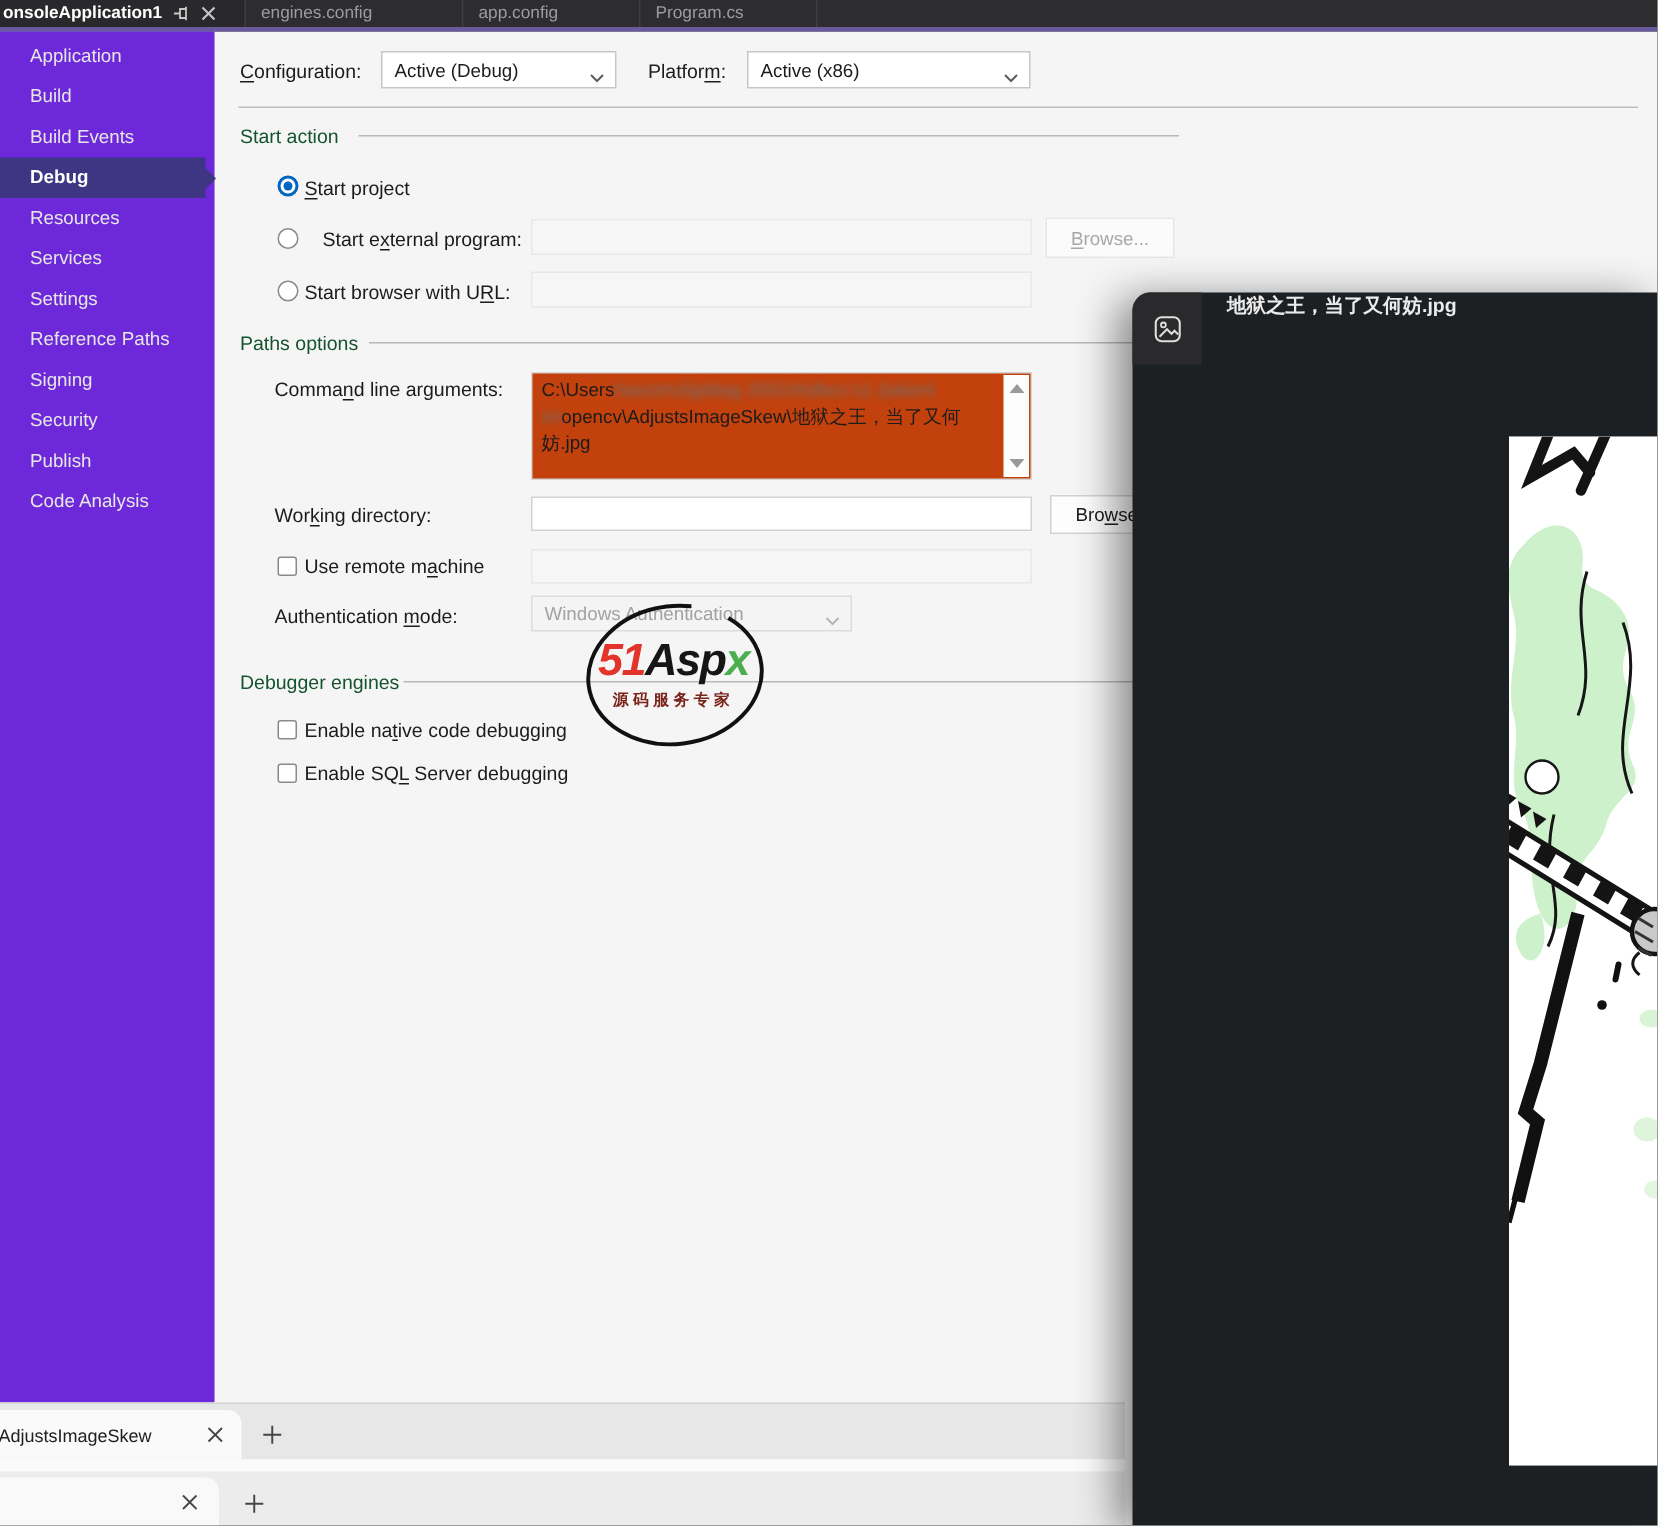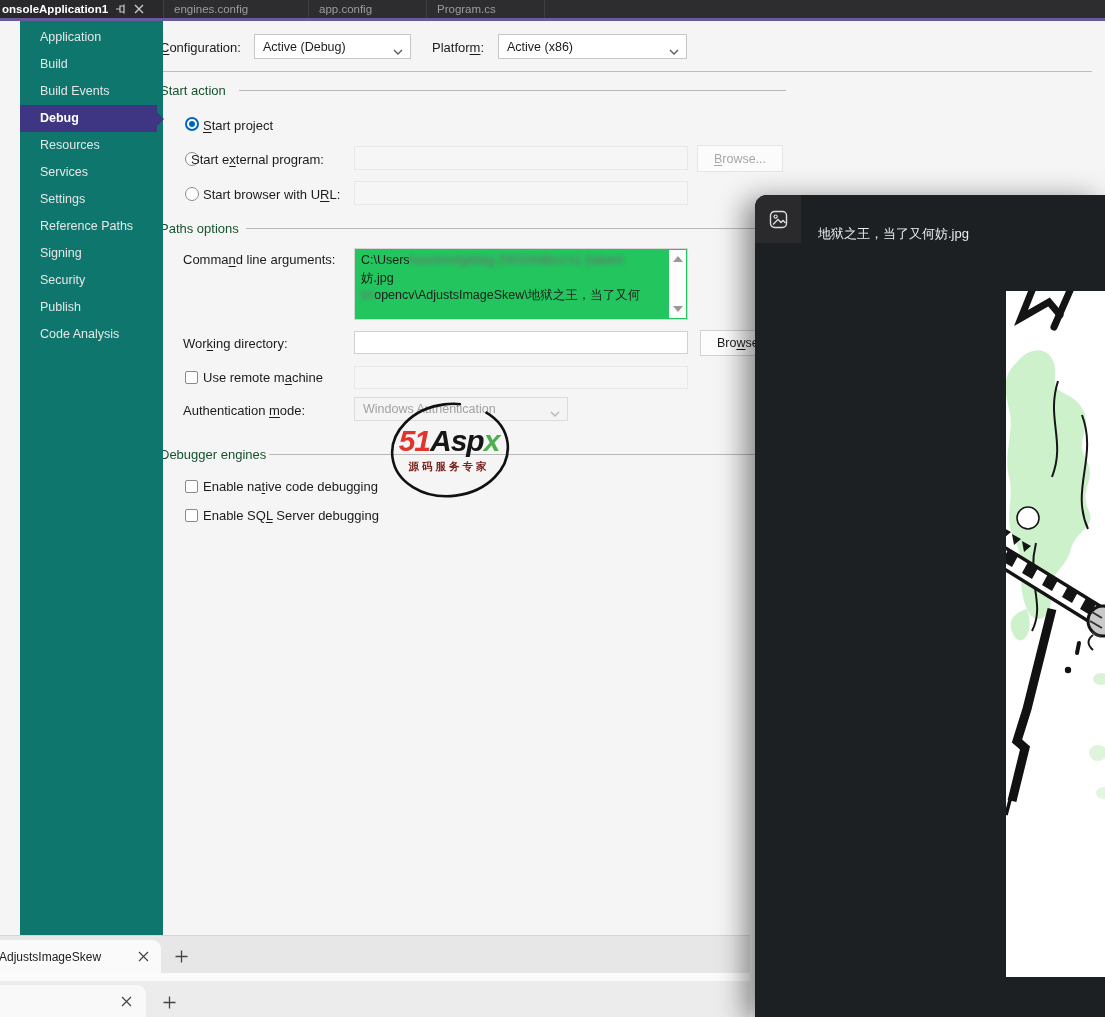--- a/index.html
+++ b/index.html
@@ -7,21 +7,21 @@
         font-family:"Liberation Sans",sans-serif;-webkit-font-smoothing:antialiased;}
   
   .topbar{position:absolute;left:0;top:0;width:1105px;height:21px;background:#2d2d30;
           border-bottom:3px solid var(--accent-purple,#695aa0);box-sizing:border-box;display:flex;z-index:2;}
   .doc-tab{height:18px;display:flex;align-items:center;padding:0 10px;font-size:11.5px;color:#9c9ca0;
            border-right:1px solid #3e3e42;box-sizing:border-box;white-space:nowrap;}
   .doc-tab.active{background:#29292c;color:#ffffff;font-weight:bold;gap:7px;padding-left:2px;width:164px;}
   .doc-tab.active .tab-title{overflow:hidden;}
   .tb-icon{display:flex;align-items:center;}
   
-  .sidebar{position:absolute;left:0;top:21px;width:143px;height:914px;background:#0f766e;z-index:2;margin-left:20px;}
+  .sidebar{position:absolute;left:0;top:21px;width:143px;height:914px;background:#6d28d9;z-index:2;}
   .side-item{height:27px;line-height:27px;padding-left:20px;font-size:12.5px;color:#e6e6e6;cursor:default;}
   .side-item.selected{background:var(--sidebar-selected,#3e3583);color:#fff;margin-right:6px;position:relative;font-weight:bold;}
   .side-item.selected::after{content:"";position:absolute;right:-7px;top:50%;margin-top:-7px;
       border-left:7px solid var(--sidebar-selected,#3e3583);border-top:7px solid transparent;border-bottom:7px solid transparent;}
   
   .content{position:absolute;left:143px;top:21px;width:962px;height:914px;background:#f5f5f5;}
   .lbl{position:absolute;font-size:13px;color:#1b1b1b;white-space:nowrap;}
   .grp-title{position:absolute;font-size:13px;color:#14532d;white-space:nowrap;}
   .hline{position:absolute;height:1px;background:#bdbdbd;}
   .select{position:absolute;background:#fff;border:1px solid #c6c6c6;box-sizing:border-box;font-size:12.5px;
@@ -32,39 +32,39 @@
   .txt.disabled{background:#f6f6f6;border-color:#e8e8e8;}
   .btn{position:absolute;background:#fdfdfd;border:1px solid #d2d2d2;box-sizing:border-box;font-size:12.5px;
        color:#1b1b1b;display:flex;align-items:center;justify-content:center;white-space:nowrap;overflow:hidden;}
   .btn.disabled{color:#a8a8a8;border-color:#e6e6e6;background:#fbfbfb;}
   .radio{position:absolute;width:14px;height:14px;border:1px solid #8a8a8a;border-radius:50%;background:#fff;box-sizing:border-box;}
   .radio.checked{border:2px solid var(--radio-blue,#0067c0);position:absolute;}
   .radio.checked::after{content:"";position:absolute;inset:2px;border-radius:50%;background:var(--radio-blue,#0067c0);}
   .checkbox{position:absolute;width:13px;height:13px;border:1px solid #8a8a8a;border-radius:2px;background:#fff;box-sizing:border-box;}
   u{text-decoration:underline;text-underline-offset:2px;}
   
-  .cmdbox{position:absolute;left:354px;top:248px;width:334px;height:72px;background:#22c55e;border:1px solid #d6d6d6;
+  .cmdbox{position:absolute;left:354px;top:248px;width:334px;height:72px;background:#c2410c;border:1px solid #d6d6d6;
           box-sizing:border-box;font-size:12.5px;line-height:17.5px;color:#1c1c1c;padding:3px 10px 3px 6px;overflow:hidden;}
   .cmdbox .redacted{filter:blur(2.1px);color:#6e6e6e;}
   .cmd-scroll{position:absolute;right:1px;top:1px;bottom:1px;width:17px;background:#fdfdfd;}
   .arr{position:absolute;left:4px;width:0;height:0;border-left:5px solid transparent;border-right:5px solid transparent;}
   .arr.up{top:6px;border-bottom:6px solid #9a9a9a;}
   .arr.down{bottom:6px;border-top:6px solid #9a9a9a;}
   
   .wm{position:absolute;left:386px;top:402px;width:126px;height:98px;z-index:5;pointer-events:none;}
   .wm svg{position:absolute;left:0;top:0;}
   .wm .logo{position:absolute;left:2px;top:24px;width:122px;text-align:center;font-style:italic;font-weight:bold;
             font-size:30px;letter-spacing:-1px;line-height:30px;font-family:"Liberation Sans",sans-serif;}
   .wm .logo .n{color:var(--logo-red,#e2342b);text-align:center;} .wm .logo .a{color:#161616;} .wm .logo .x{color:var(--logo-green,#4cae4f);}
   .wm .tagline{position:absolute;left:6px;top:58px;width:114px;text-align:center;font-size:10.5px;font-weight:bold;
                color:var(--logo-dark-red,#7b241c);letter-spacing:3px;}
   
   .viewer{position:absolute;left:755px;top:195px;width:350px;height:822px;background:var(--viewer-bg,#1d2023);
           border-radius:12px 0 0 0;box-shadow:-10px 4px 28px rgba(0,0,0,.45);z-index:50;}
-  .viewer-titlebar{position:absolute;left:0;top:0;width:100%;height:48px;display:flex;align-items:flex-end;}
+  .viewer-titlebar{position:absolute;left:0;top:0;width:100%;height:48px;display:flex;align-items:flex-start;font-weight:bold;}
   .viewer-icon-tile{width:46px;height:48px;background:#2a2a2c;border-radius:12px 0 0 0;display:flex;align-items:center;justify-content:center;}
   .viewer-title{margin-left:17px;font-size:13px;color:#ebebeb;white-space:nowrap;}
   .viewer-img{position:absolute;left:251px;top:96px;width:99px;height:686px;background:#fff;overflow:hidden;}
   
   .exp-bar1{position:absolute;left:0;top:935px;width:750px;height:38px;background:#e7e7e7;border-top:1px solid #d5d5d5;box-sizing:border-box;z-index:40;}
   .exp-strip{position:absolute;left:0;top:973px;width:750px;height:8px;background:#fbfbfb;z-index:40;}
   .exp-bar2{position:absolute;left:0;top:981px;width:750px;height:36px;background:#ececec;z-index:40;}
   .exp-tab{position:absolute;background:#fafafa;border-radius:9px 9px 0 0;display:flex;align-items:center;
            font-size:12px;color:#202020;box-sizing:border-box;z-index:41;}
   .exp-x{display:flex;align-items:center;justify-content:center;width:16px;height:16px;}
@@ -134,37 +134,37 @@
     </div>
     <div class="hline" style="left:16px;top:50px;width:933px"></div>
 
     <div class="grp-title" style="left:17px;top:62px">Start action</div>
     <div class="hline" style="left:96px;top:69px;width:547px;background:#b8b8b8"></div>
 
     <span class="radio checked" style="left:42px;top:96px"></span>
     <div class="lbl" style="left:60px;top:97px"><u>S</u>tart project</div>
 
     <span class="radio" style="left:42px;top:131px"></span>
-    <div class="lbl" style="left:48px;top:131px">Start e<u>x</u>ternal program:</div>
+    <div class="lbl" style="left:72px;top:131px">Start e<u>x</u>ternal program:</div>
     <div class="txt disabled" style="left:211px;top:125px;width:334px;height:24px"></div>
     <div class="btn disabled" style="left:554px;top:124px;width:86px;height:27px"><u>B</u>rowse...</div>
 
     <span class="radio" style="left:42px;top:166px"></span>
     <div class="lbl" style="left:60px;top:166px">Start browser with U<u>R</u>L:</div>
     <div class="txt disabled" style="left:211px;top:160px;width:334px;height:24px"></div>
 
     <div class="grp-title" style="left:17px;top:200px">Paths options</div>
     <div class="hline" style="left:103px;top:207px;width:540px;background:#b8b8b8"></div>
 
     <div class="lbl" style="left:40px;top:231px">Comma<u>n</u>d line arguments:</div>
     <div class="cmdbox" style="left:211px;top:227px">
       <div>
           <div><span>C:\Users</span><span class="redacted">hasctmsfgddag 2001hhdbcc's1 (takerit</span></div>
+          <div><span class="redacted">im</span><span>opencv\AdjustsImageSkew\地狱之王，当了又何</span></div>
           <div><span>妨.jpg</span></div>
-          <div><span class="redacted">im</span><span>opencv\AdjustsImageSkew\地狱之王，当了又何</span></div>
         </div>
       <div class="cmd-scroll">
         <span class="arr up"></span>
         <span class="arr down"></span>
       </div>
     </div>
 
     <div class="lbl" style="left:40px;top:315px">Wor<u>k</u>ing directory:</div>
     <div class="txt" style="left:211px;top:310px;width:334px;height:23px"></div>
     <div class="btn" style="left:557px;top:309px;width:86px;height:26px">Bro<u>w</u>se...</div>

